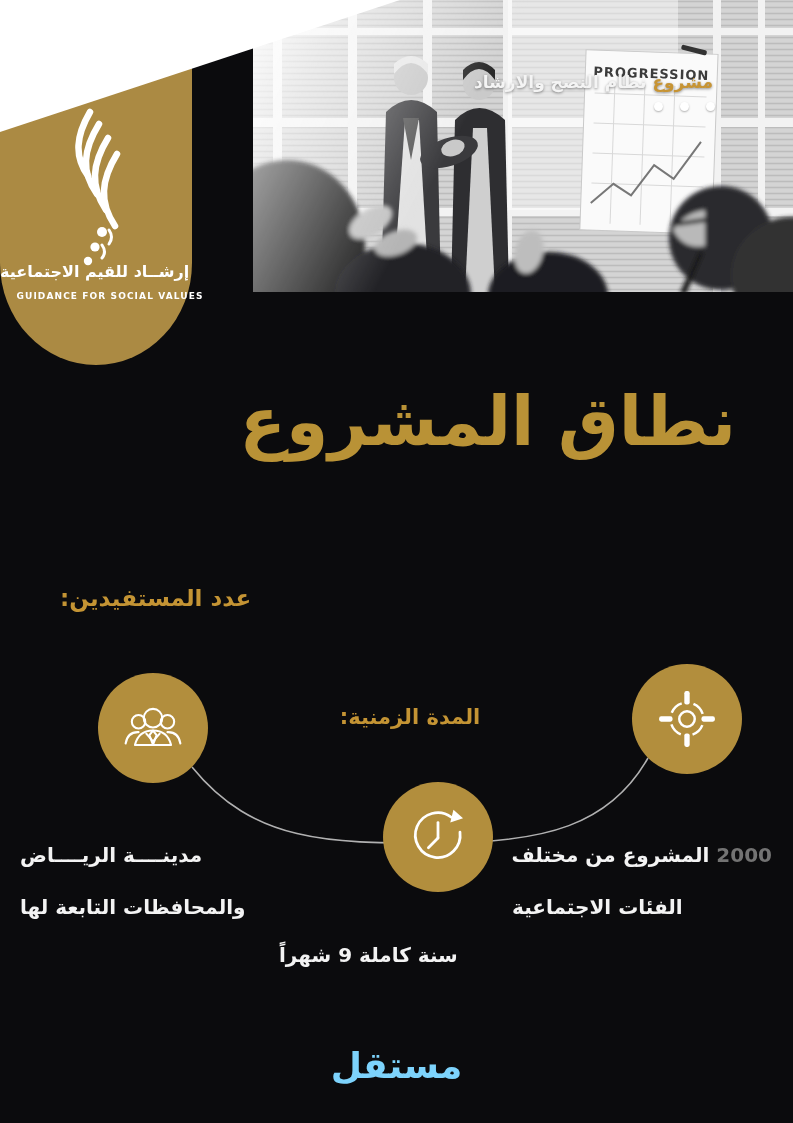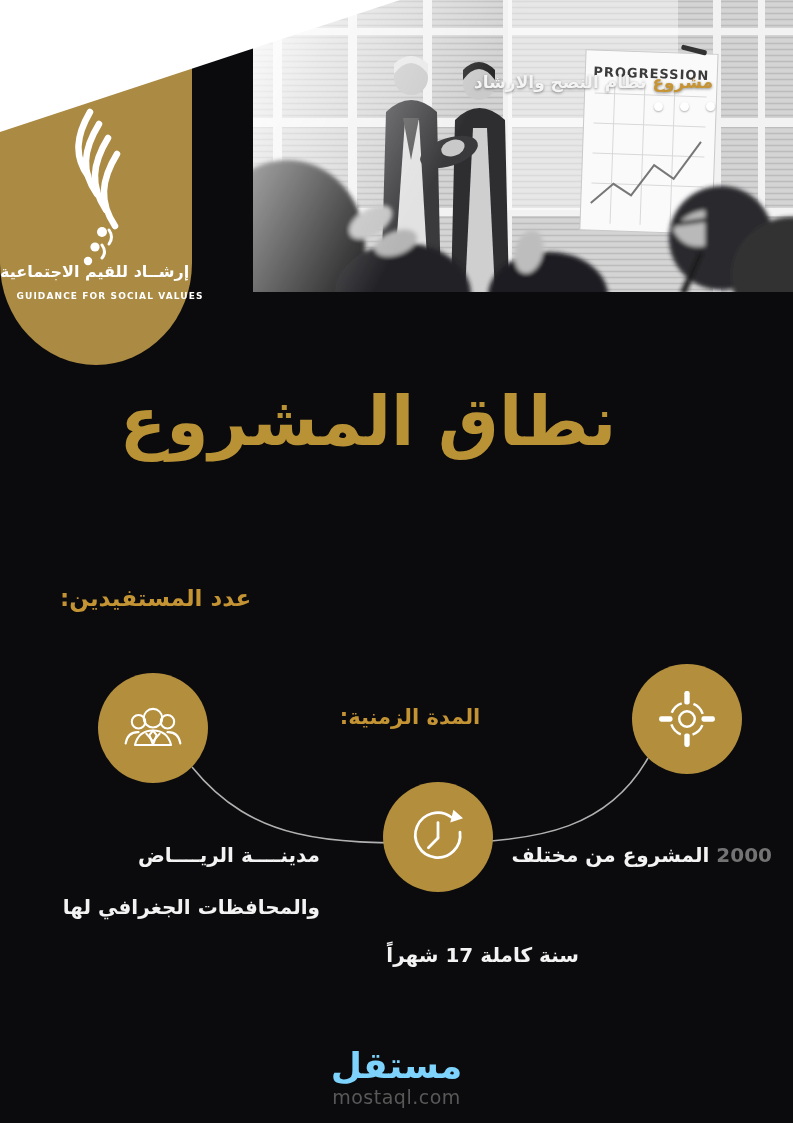--- a/index.html
+++ b/index.html
@@ -23,39 +23,39 @@
   
   .badge{position:absolute;left:0;top:0;width:192px;height:365px;background:#ab8a43;
      border-bottom-left-radius:96px 102px;border-bottom-right-radius:96px 102px;}
   .badge-flame{position:absolute;left:62px;top:108px;}
   .badge-ar{position:absolute;left:0;top:262px;width:192px;text-align:left;direction:rtl;
      color:#ffffff;font-size:16px;font-weight:bold;}
   .badge-en{position:absolute;left:0;top:291px;width:192px;text-align:center;color:#ffffff;
      font-size:9px;font-weight:bold;letter-spacing:1.1px;white-space:nowrap;margin-left:14px;}
 
   
-  .main-title{position:absolute;left:0;top:382px;width:736px;text-align:center;direction:rtl;
+  .main-title{position:absolute;left:0;top:382px;width:736px;text-align:right;direction:rtl;
      font-size:68px;font-weight:bold;color:#b99236;letter-spacing:1px;}
 
   
   .heading{position:absolute;direction:rtl;font-weight:bold;font-size:23px;color:#c49434;white-space:nowrap;}
   .heading-right{right:28px;top:585px;}
   .heading-left{left:60px;top:585px;}
   .heading-center{left:330px;top:705px;width:160px;text-align:center;font-size:21px;}
 
   
   .curve{position:absolute;left:0;top:745px;}
   .circle{position:absolute;width:110px;height:110px;border-radius:50%;background:#b28e3d;
      display:flex;align-items:center;justify-content:center;}
   .circle-left{left:98px;top:673px;}
   .circle-right{left:632px;top:664px;}
   .circle-center{left:383px;top:782px;}
 
   
-  .bodytext{position:absolute;direction:rtl;text-align:right;color:#f3f3f3;
+  .bodytext{position:absolute;direction:rtl;text-align:left;color:#f3f3f3;
      font-size:20px;font-weight:bold;white-space:nowrap;}
   .col-left-l1{left:20px;top:843px;width:300px;}
   .col-left-l2{left:20px;top:895px;width:300px;}
   .col-right-l1{left:512px;top:843px;width:260px;}
   .col-right-l2{left:512px;top:895px;width:260px;}
   .col-center-l1{left:279px;top:943px;width:300px;}
   .accent-num{color:#737373;letter-spacing:2px;}
 
   
   .watermark{position:absolute;left:0;top:1046px;width:793px;text-align:center;}
@@ -218,27 +218,27 @@
       <g stroke="#ffffff" stroke-width="2.6" fill="none" stroke-linecap="round">
         <path d="M42.5 11.5 A21 21 0 1 0 50.6 25.5"></path>
         <line x1="30" y1="31" x2="30" y2="16.5"></line>
         <line x1="30" y1="31" x2="21" y2="40"></line>
       </g>
       <path d="M44.5 4.5 L53.5 12.5 L41.5 16.5 Z" fill="#ffffff"></path>
     </svg>
   </div>
 
   <div class="bodytext col-left-l1">مدينــــة الريــــاض</div>
-  <div class="bodytext col-left-l2">والمحافظات الجغرافي لها</div>
+  <div class="bodytext col-left-l2">والمحافظات التابعة لها</div>
 
   <div class="bodytext col-right-l1">
     <span class="accent-num">2000</span>
     <span>المشروع من مختلف</span>
   </div>
-
-  <div class="bodytext col-center-l1">سنة كاملة 17 شهراً</div>
+  <div class="bodytext col-right-l2">الفئات الاجتماعية</div>
+
+  <div class="bodytext col-center-l1">سنة كاملة 9 شهراً</div>
 
   <div class="watermark">
     <div class="wm-logo">مستقل</div>
-    <div class="wm-site">mostaql.com</div>
   </div>
 
 </div>
 
 </body></html>

